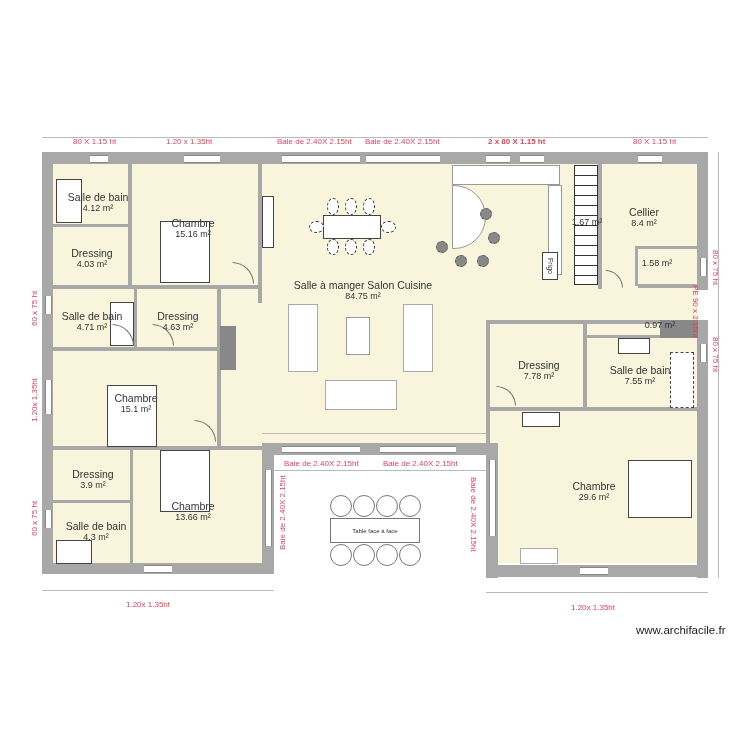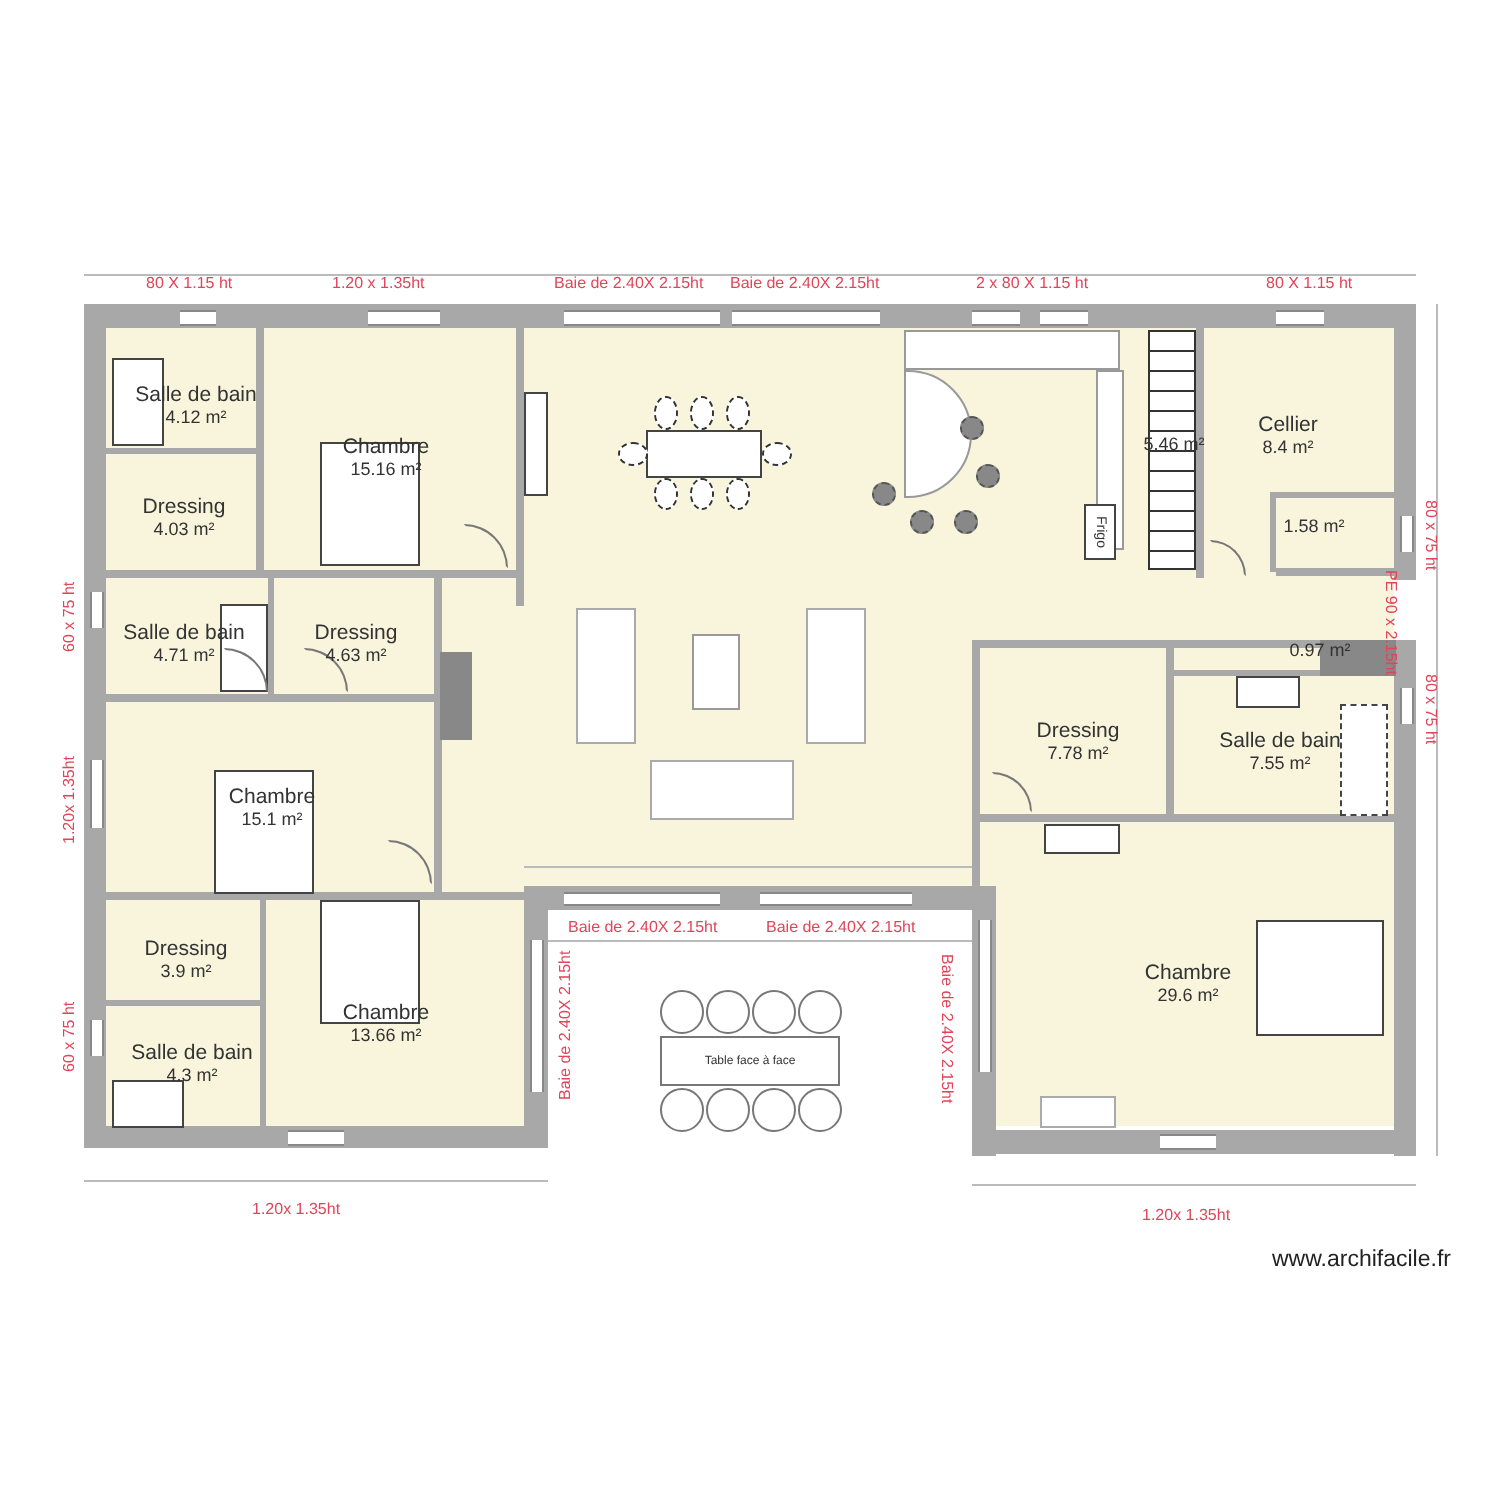--- a/index.html
+++ b/index.html
@@ -162,22 +162,26 @@
       <span class="area">4.12 m²</span>
     </div>
   <div class="label" style="left:193px;top:229px;">
       <span class="name">Chambre</span>
       <span class="area">15.16 m²</span>
     </div>
   <div class="label" style="left:92px;top:259px;">
       <span class="name">Dressing</span>
       <span class="area">4.03 m²</span>
     </div>
+  <div class="label" style="left:363px;top:291px;">
+      <span class="name">Salle à manger Salon Cuisine</span>
+      <span class="area">84.75 m²</span>
+    </div>
   <div class="label" style="left:587px;top:223px;">
-      <span class="area">5.46 m²</span>
+      <span class="area">1.67 m²</span>
     </div>
   <div class="label" style="left:644px;top:218px;">
       <span class="name">Cellier</span>
       <span class="area">8.4 m²</span>
     </div>
   <div class="label" style="left:657px;top:264px;">
       <span class="area">1.58 m²</span>
     </div>
   <div class="label" style="left:92px;top:322px;">
       <span class="name">Salle de bain</span>
@@ -216,21 +220,21 @@
     </div>
   <div class="label" style="left:96px;top:532px;">
       <span class="name">Salle de bain</span>
       <span class="area">4.3 m²</span>
     </div>
 
   <div class="red" style="left:73px;top:137px;">80 X 1.15 ht</div>
   <div class="red" style="left:166px;top:137px;text-align:right;">1.20 x 1.35ht</div>
   <div class="red" style="left:277px;top:137px;">Baie de 2.40X 2.15ht</div>
   <div class="red" style="left:365px;top:137px;">Baie de 2.40X 2.15ht</div>
-  <div class="red" style="left:488px;top:137px;">2 x 80 X 1.15 ht</div>
+  <div class="red" style="left:488px;top:137px;font-weight:bold;">2 x 80 X 1.15 ht</div>
   <div class="red" style="left:633px;top:137px;">80 X 1.15 ht</div>
 
   <div class="red vert" style="left:30px;top:326px;transform:rotate(-90deg);">60 x 75 ht</div>
   <div class="red vert" style="left:30px;top:422px;transform:rotate(-90deg);">1.20x 1.35ht</div>
   <div class="red vert" style="left:30px;top:536px;transform:rotate(-90deg);">60 x 75 ht</div>
 
   <div class="red vert" style="left:720px;top:250px;transform:rotate(90deg);">80 x 75 ht</div>
   <div class="red vert" style="left:700px;top:285px;transform:rotate(90deg);">PE 90 x 2.15ht</div>
   <div class="red vert" style="left:720px;top:337px;transform:rotate(90deg);">80 x 75 ht</div>
 

